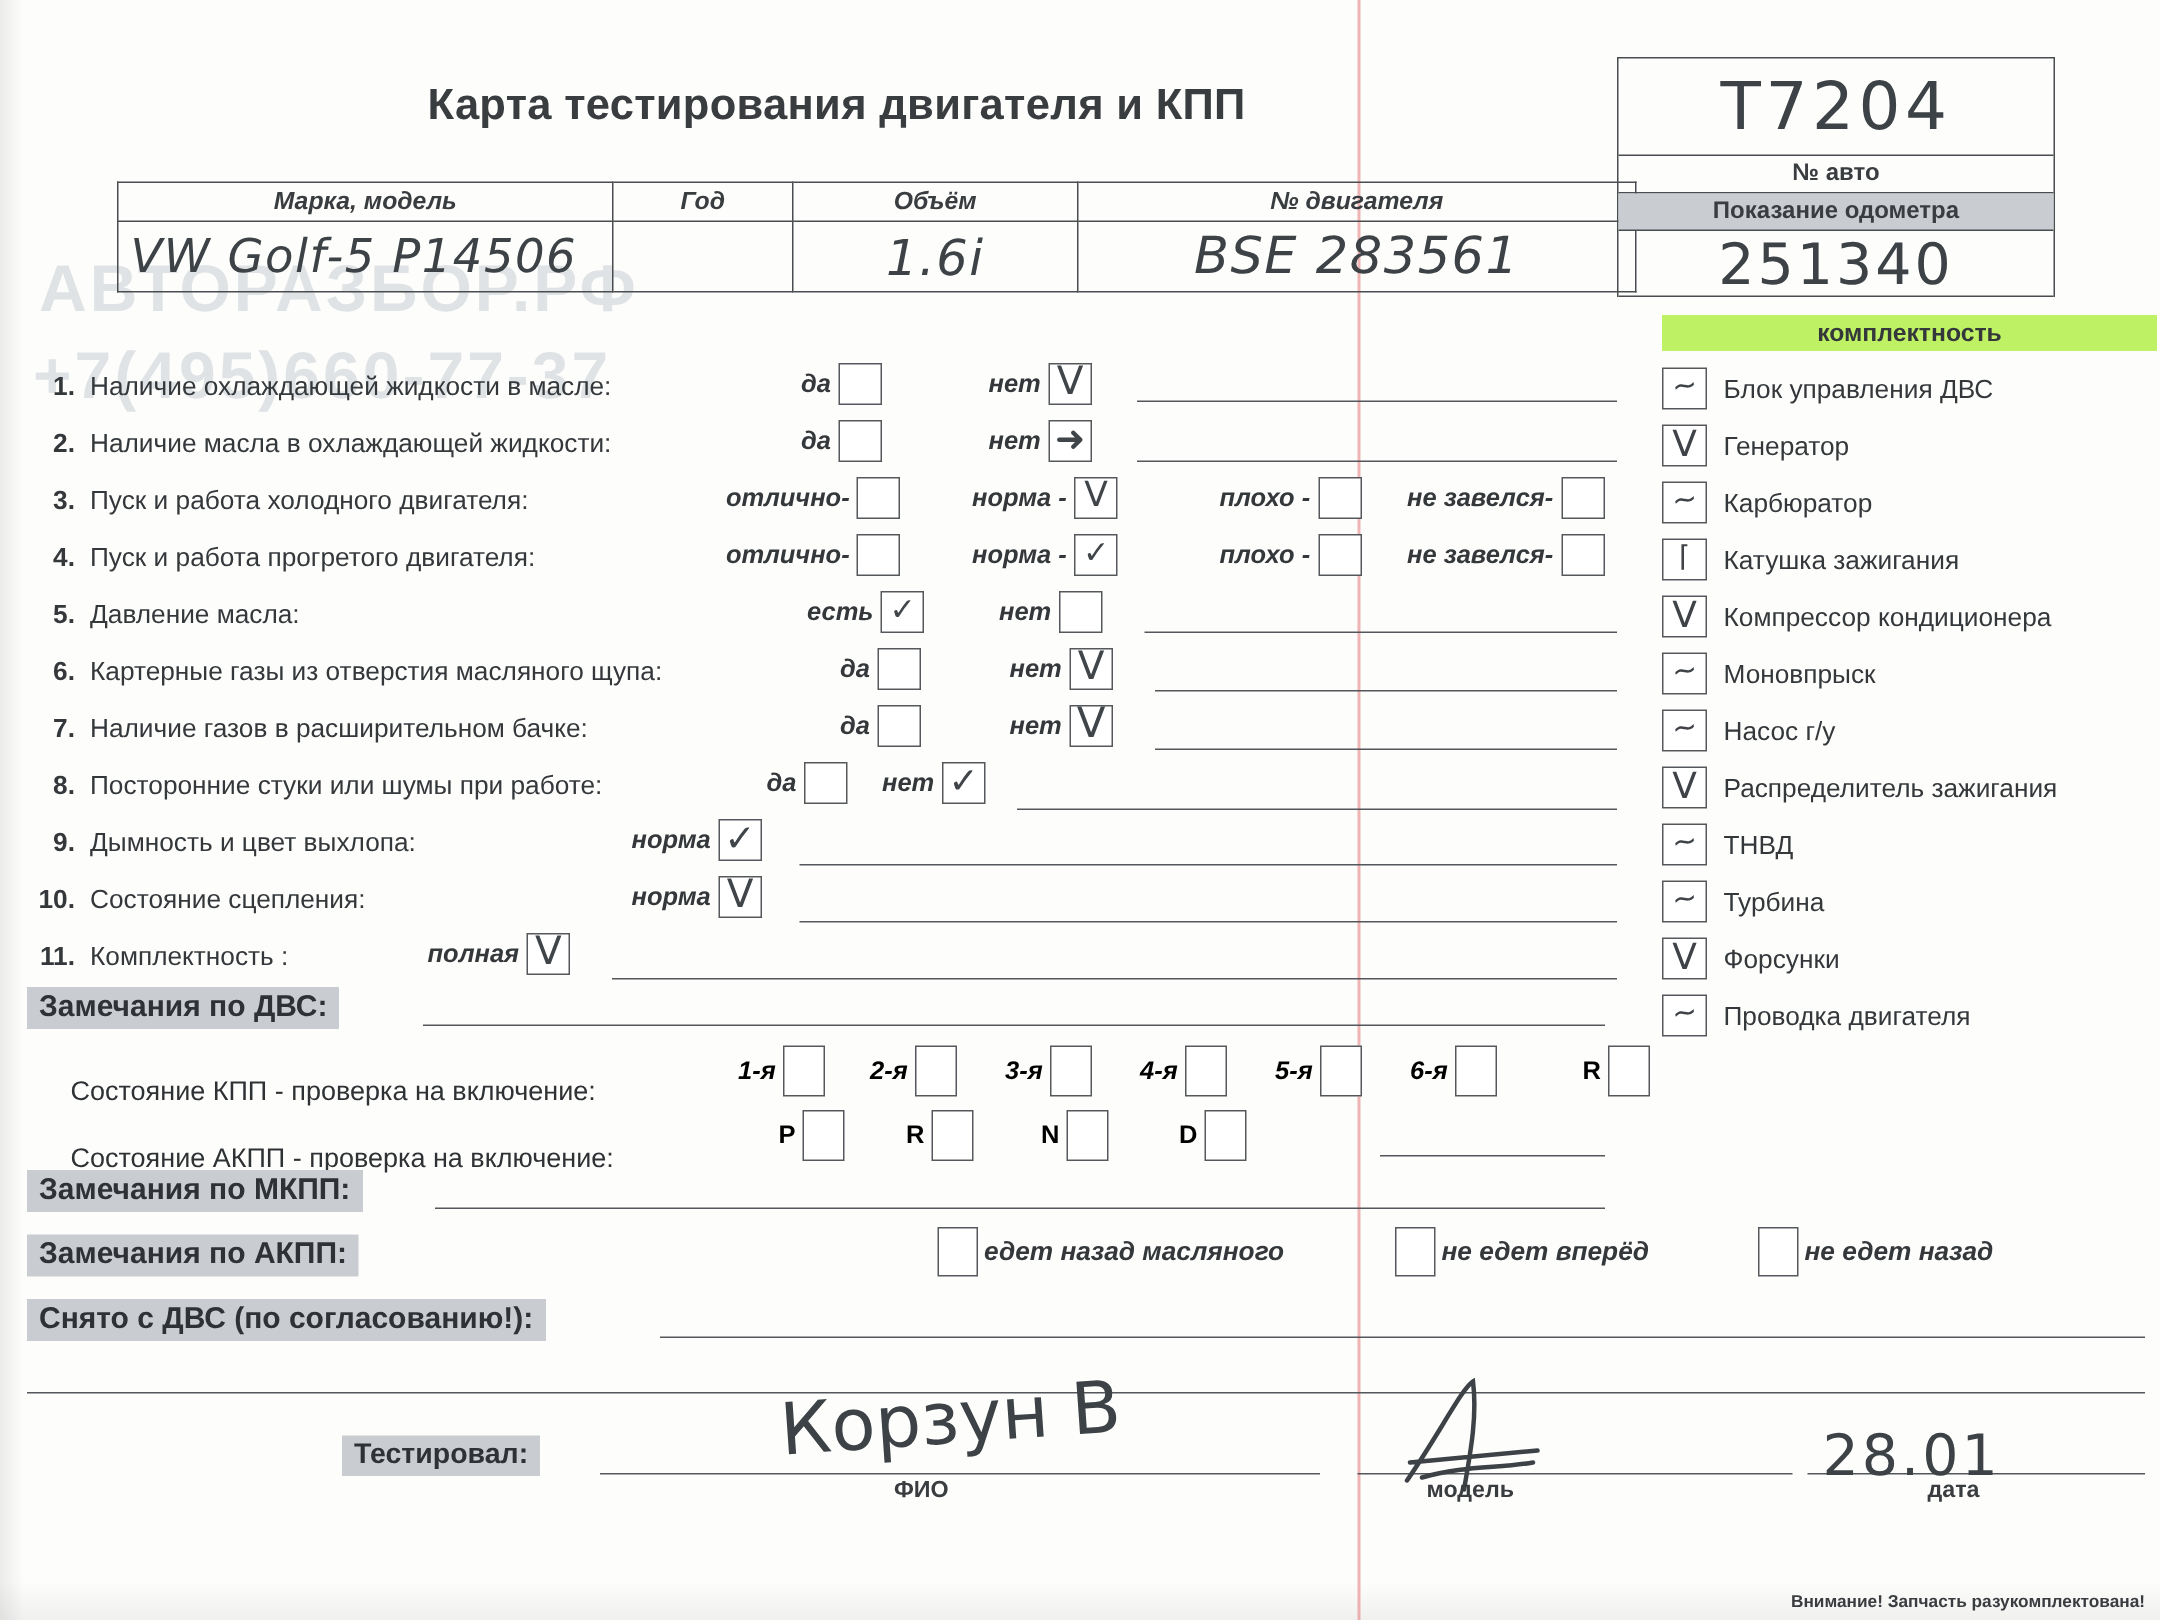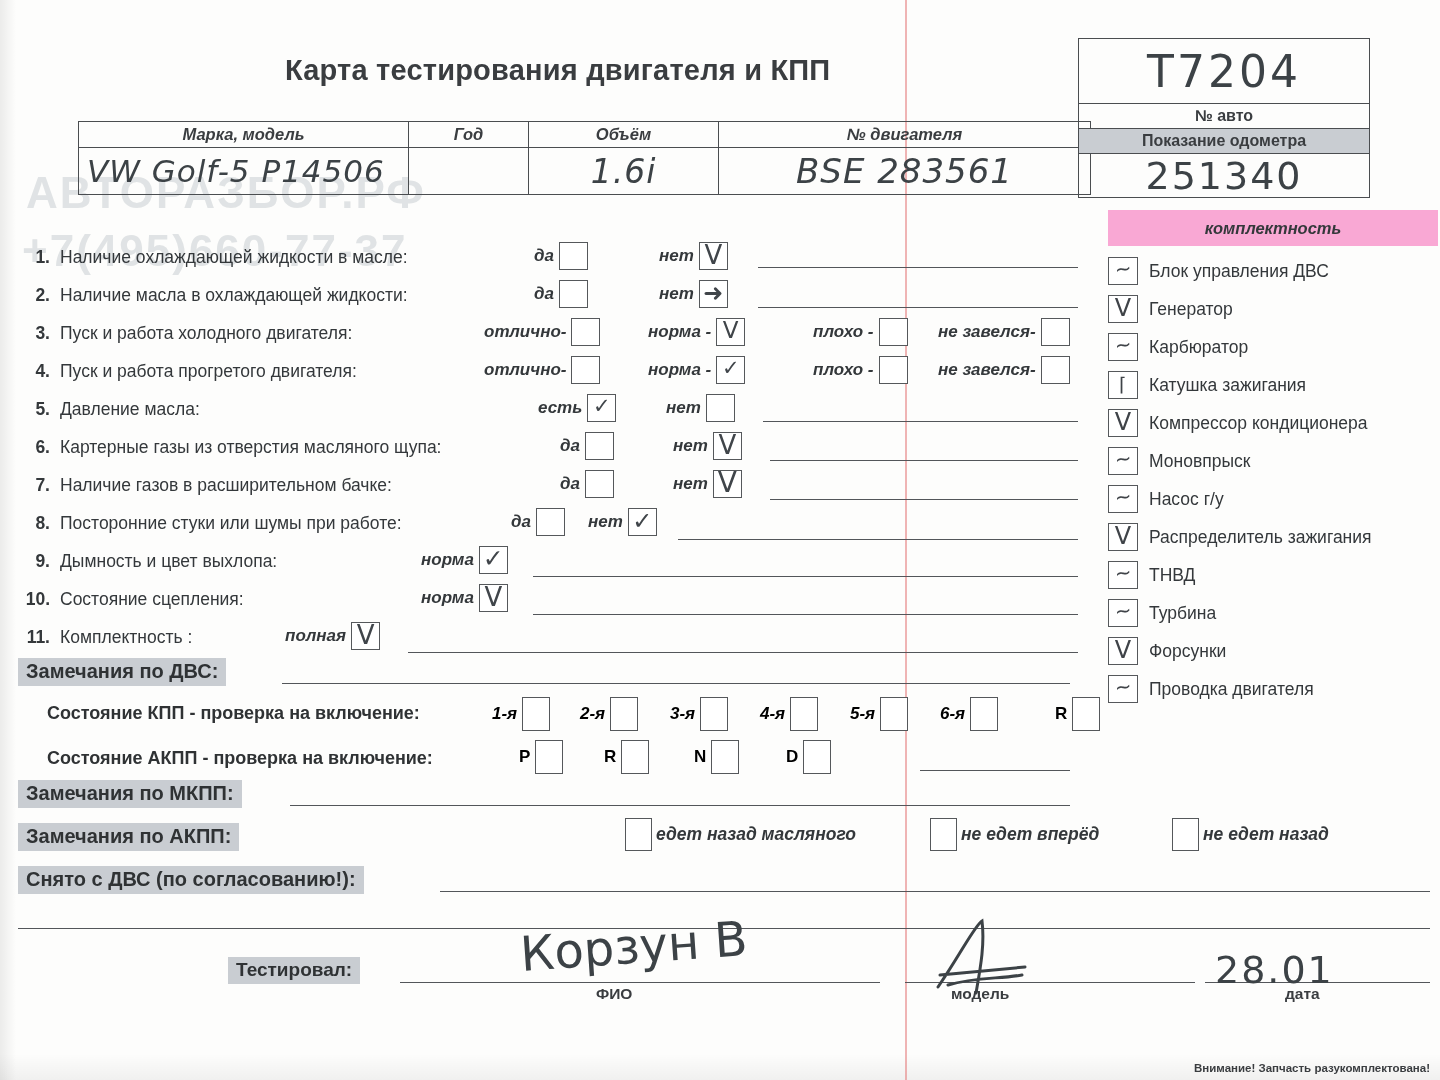--- a/index.html
+++ b/index.html
@@ -180,26 +180,25 @@
   }
 
   
   .kompl {
     position: absolute;
     left: 1108px;
     top: 210px;
     width: 330px;
   }
   .kompl-hd {
-    background: #f9a8d4;
-    height: 36px;
+    background: #bef264;
+    height: 24px;
     display: flex; align-items: center; justify-content: center;
     font-size: 16.5px; font-weight: bold; color: #34383b;
     margin-bottom: 6px;
-    font-style: italic;
   }
   .k-row {
     display: flex;
     align-items: center;
     height: 38px;
     gap: 11px;
   }
   .k-box {
     width: 30px; height: 28px;
     border: 1.5px solid #55585b;
@@ -233,23 +232,24 @@
   }
   .sec-line {
     position: absolute;
     height: 0;
     border-top: 1.7px solid #53565a;
   }
 
   .sub-row {
     position: absolute;
     font-size: 18px;
-    font-weight: bold;
+    font-weight: normal;
     color: #2f3234;
     white-space: nowrap;
+    margin-top: 14px;
   }
   .gear {
     position: absolute;
     display: flex; align-items: center; gap: 5px;
   }
   .gear .glbl {
     font-style: italic; font-weight: bold; font-size: 17px; color: #000000;
   }
   .gear .glbl.up { font-style: normal; }
   .gbox {

